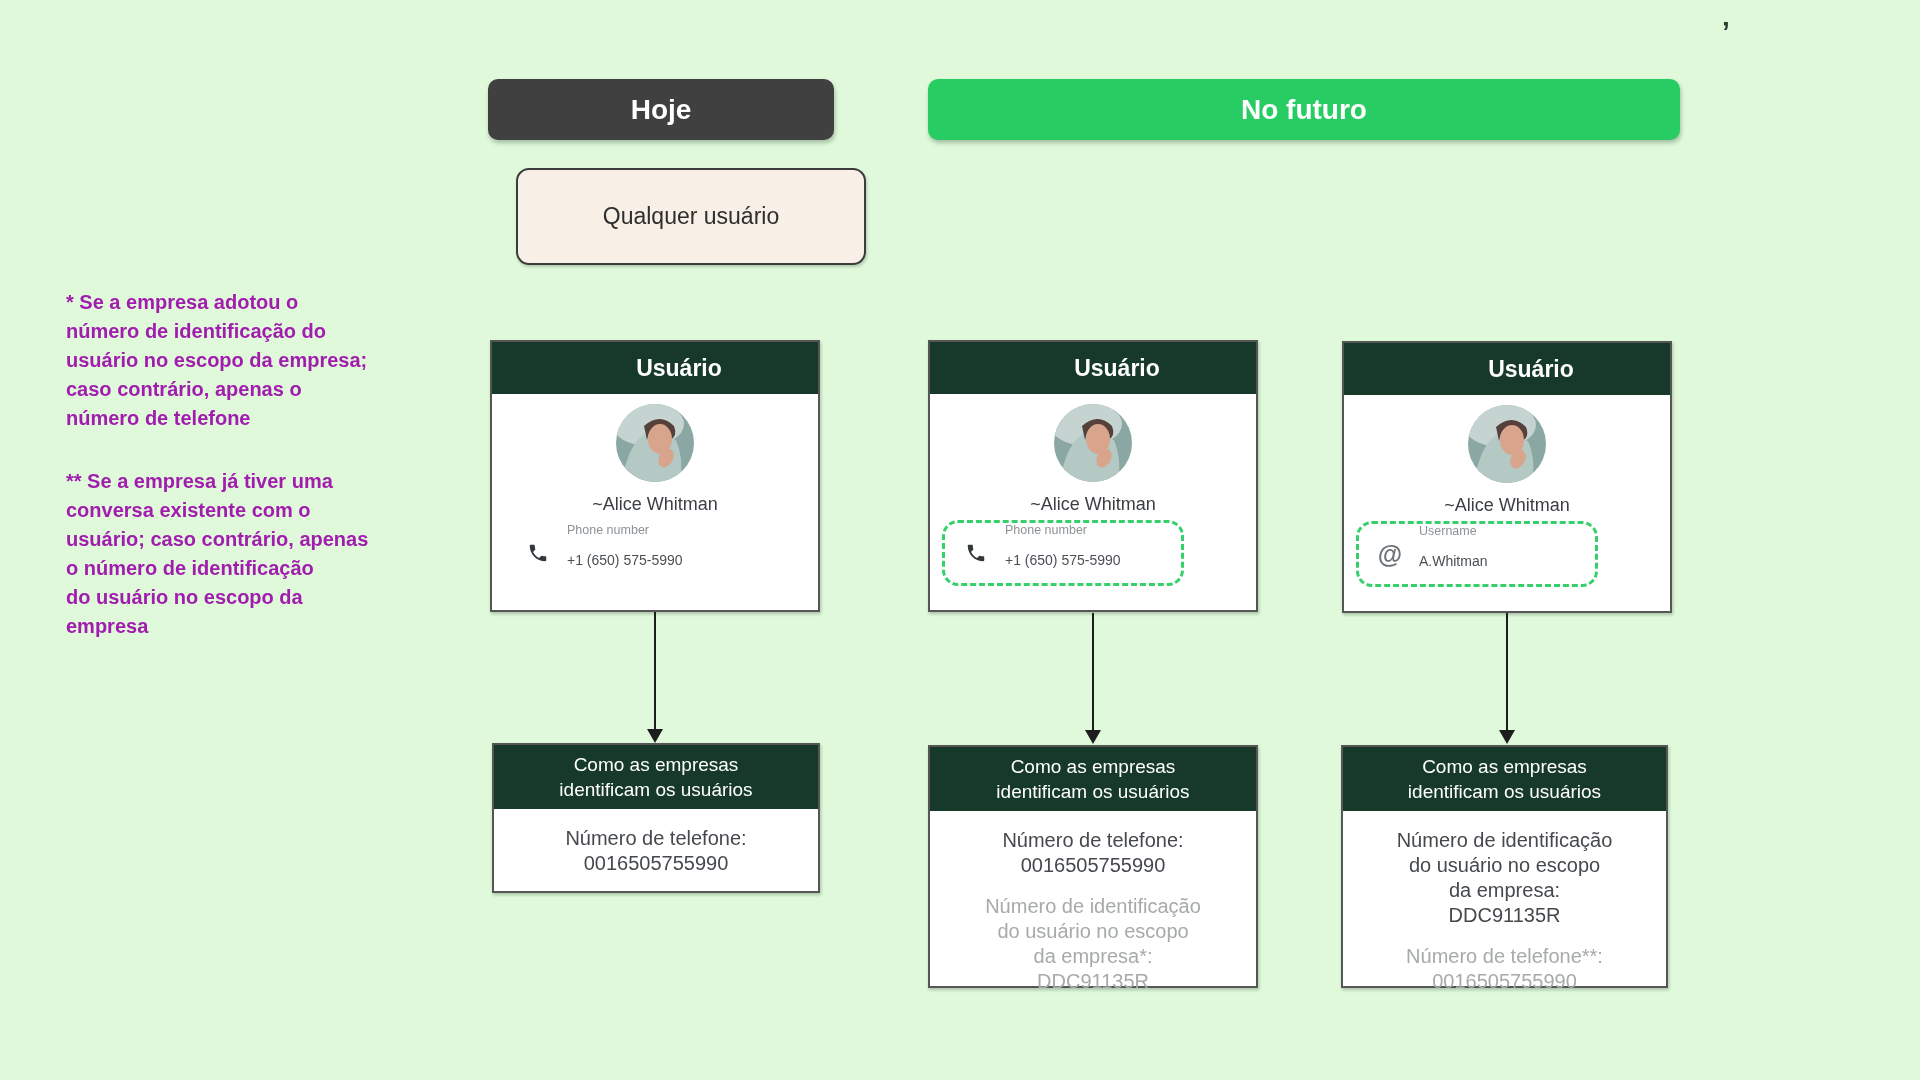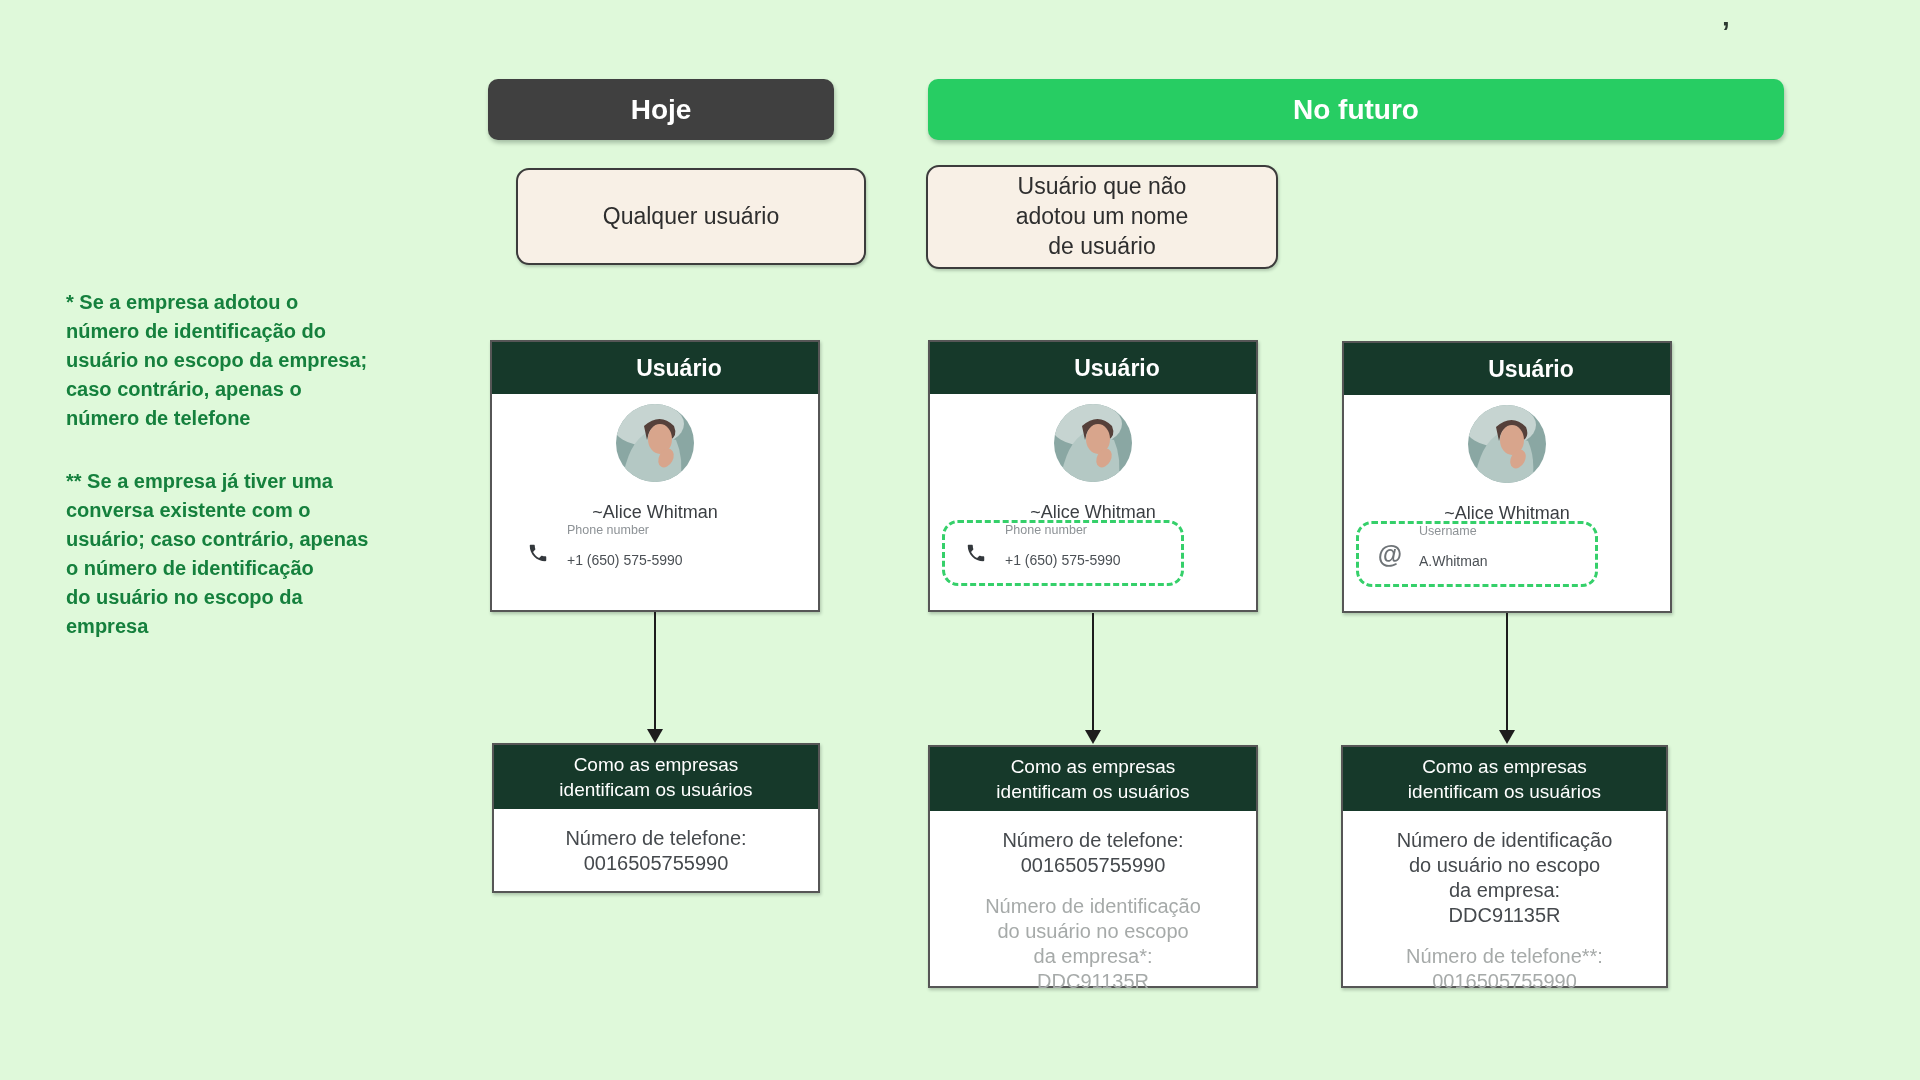--- a/index.html
+++ b/index.html
@@ -10,56 +10,56 @@
   .preline { white-space:pre-line; }
 
   
   .pill {
     position:absolute; top:79px; height:61px; border-radius:10px;
     display:flex; align-items:center; justify-content:center;
     color:#fff; font-weight:bold; font-size:28px;
     box-shadow:1px 3px 4px rgba(18,40,26,.28);
   }
   .pill-today  { left:488px; width:346px; background:#404040; }
-  .pill-future { left:928px; width:856px; background:#27cd63; }
+  .pill-future { left:928px; width:752px; background:#27cd63; }
 
   
   .cat {
     position:absolute; background:#f8f0e6; border:2px solid #3c3c3c; border-radius:13px;
     display:flex; align-items:center; justify-content:center; text-align:center;
     font-size:23px; color:#2e2e2e; line-height:1.3;
     box-shadow:1px 2px 3px rgba(18,40,26,.22);
   }
   .cat-1 { left:516px;  top:168px; width:346px; height:93px;  }
   .cat-2 { left:926px;  top:165px; width:348px; height:100px; }
   .cat-3 { left:1344px; top:169px; width:332px; height:92px;  }
 
   
   .note {
     position:absolute; left:66px; width:420px;
-    font-size:20px; font-weight:bold; color:#15803d; line-height:29px;
+    font-size:20px; font-weight:bold; color:#a21caf; line-height:29px;
   }
   .note-1 { top:288px; }
   .note-2 { top:467px; }
 
   
   .ucard {
     position:absolute; width:330px; height:272px; background:#fff;
     border:2px solid #565656; box-sizing:border-box;
     box-shadow:1px 2px 3px rgba(18,40,26,.25);
   }
   .ucard .hd {
     height:52px; background:#16392a; color:#fff; font-weight:bold; font-size:23px;
     display:flex; align-items:center; justify-content:center;padding-left:48px;
   }
   .col1 { left:490px;  top:340px; }
   .col2 { left:928px;  top:340px; }
   .col3 { left:1342px; top:341px; }
   .avatar { position:absolute; left:50%; top:62px; margin-left:-39px; width:78px; height:78px; }
-  .uname  { position:absolute; top:152px; left:0; width:100%; text-align:center; font-size:18px; color:#3b3f43;margin-top:8px; }
+  .uname  { position:absolute; top:152px; left:0; width:100%; text-align:center; font-size:18px; color:#3b3f43; }
   .fieldbox {
     position:absolute; left:12px; top:178px; width:242px; height:66px;
     border-radius:16px; border:3px dashed transparent;
     display:flex; padding-left:18px; gap:16px; box-sizing:border-box;
   }
   .fieldbox.hl { border-color:#35d06a; }
   .ficon { width:26px; display:flex; justify-content:center; align-items:center; }
   .flabel { font-size:12.5px; color:#8d9296; display:block; }
   .fvalue { font-size:14px; color:#4b5055; display:block; margin-top:15px; }
   .at-glyph { font-size:25px; color:#6e7377; font-weight:bold; line-height:1; }
@@ -103,23 +103,20 @@
   <span class="stray">’</span>
 
   <div class="pill pill-today">
     <span>Hoje</span>
   </div>
   <div class="pill pill-future">
     <span>No futuro</span>
   </div>
 
   <div class="cat cat-1 preline">Qualquer usuário</div>
-  <div class="cat cat-2 preline">Usuário que não
-adotou um nome
-de usuário</div>
 
   <div class="note note-1 preline">* Se a empresa adotou o
 número de identificação do
 usuário no escopo da empresa;
 caso contrário, apenas o
 número de telefone</div>
   <div class="note note-2 preline">** Se a empresa já tiver uma
 conversa existente com o
 usuário; caso contrário, apenas
 o número de identificação

